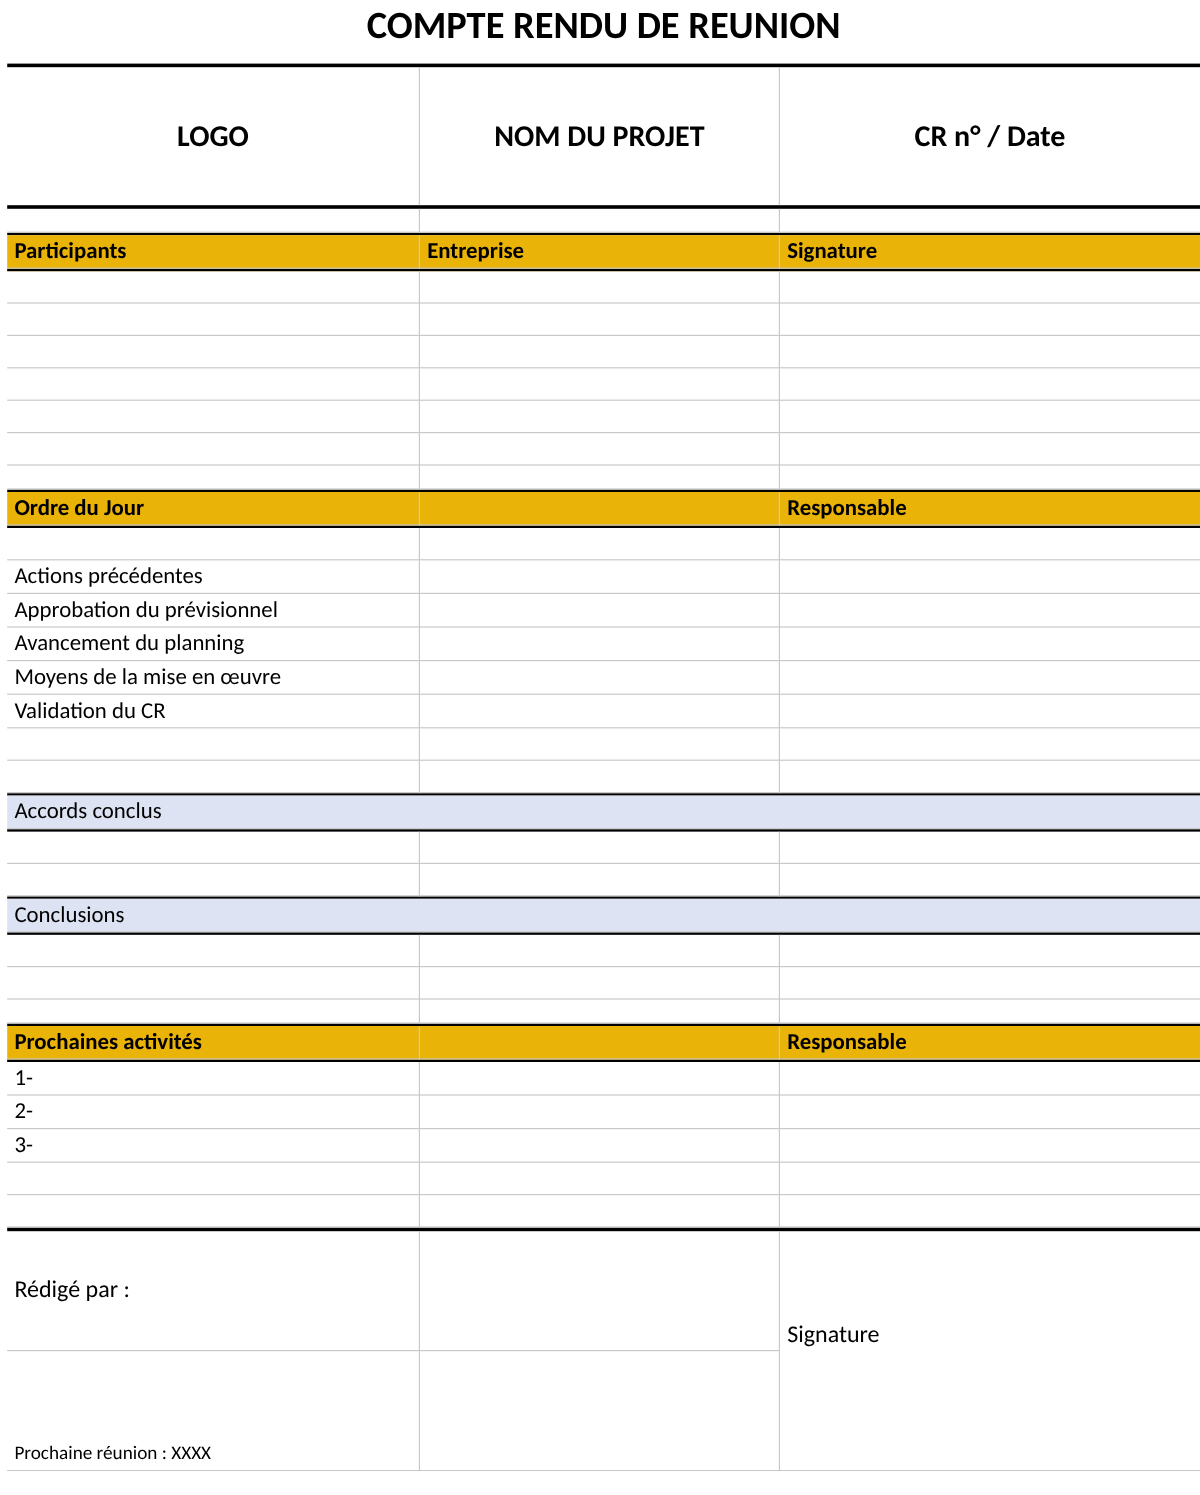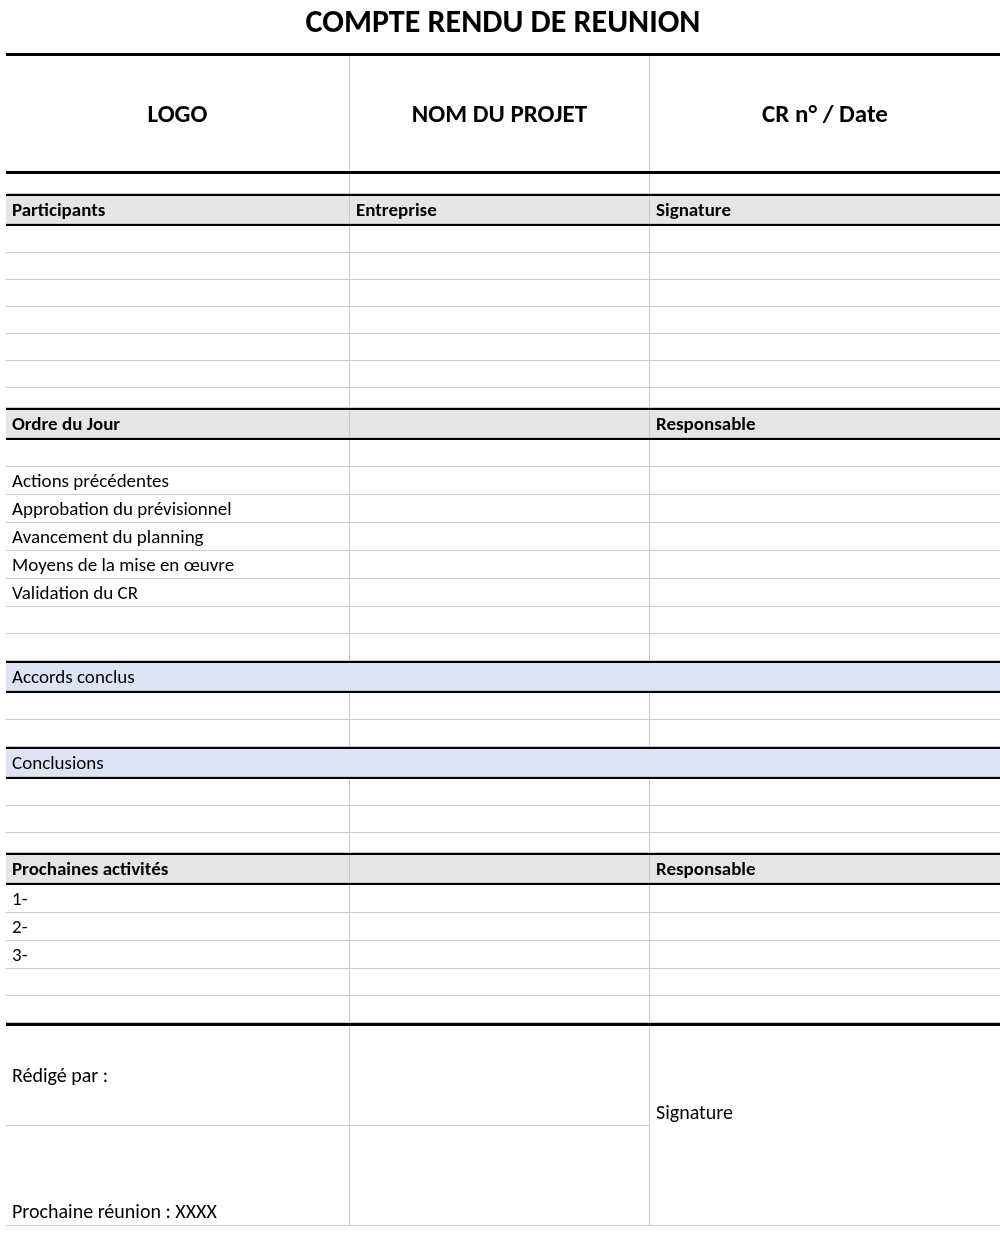--- a/index.html
+++ b/index.html
@@ -39,21 +39,21 @@
       min-height: 115px;
       font-weight: 700;
       justify-content: center;
       font-size: 25px;
       border-bottom: none;
     }
     .thin-row .cell { min-height: 20px; }
     .thick-bottom { border-bottom: 3px solid #000; }
     .med-bottom { border-bottom: 2px solid #000; }
     .sec-head {
-      background: #e5e5e5;
+      background: #eab308;
       font-weight: 700;
     }
     .sec-head-plain {
       background: #dde3f3;
     }
     .foot1 .cell { min-height: 100px; }
     .foot2 .cell { min-height: 100px; }
   </style>
 </head>
 <body>
@@ -237,18 +237,18 @@
     <div class="cell c2"></div>
     <div class="cell c3"></div>
   </div>
 
   <div class="row foot1">
     <div class="cell c1" style="font-size:20px">Rédigé par :</div>
     <div class="cell c2"></div>
     <div class="cell c3" style="align-items:flex-end;border-bottom:none;font-size:20px">Signature</div>
   </div>
   <div class="row foot2">
-    <div class="cell c1" style="align-items:flex-end;font-size:20px">Prochaine réunion : XXXX</div>
+    <div class="cell c1" style="align-items:flex-end;font-size:16px">Prochaine réunion : XXXX</div>
     <div class="cell c2"></div>
     <div class="cell c3"></div>
   </div>
 
 </div>
 
 </body></html>

